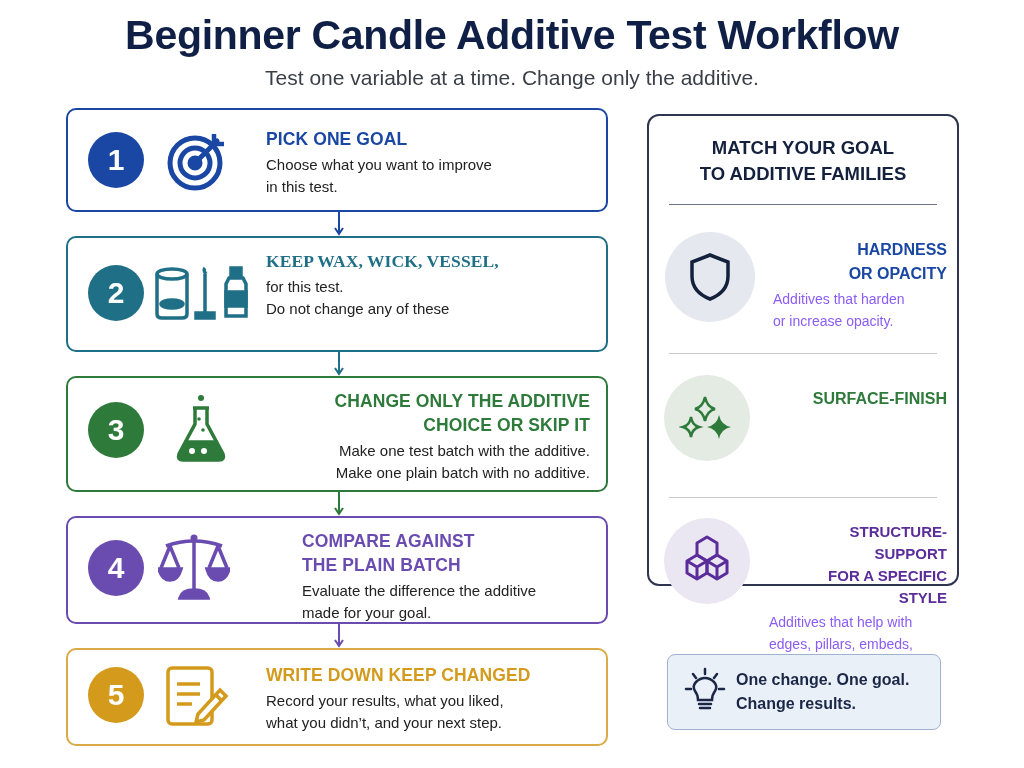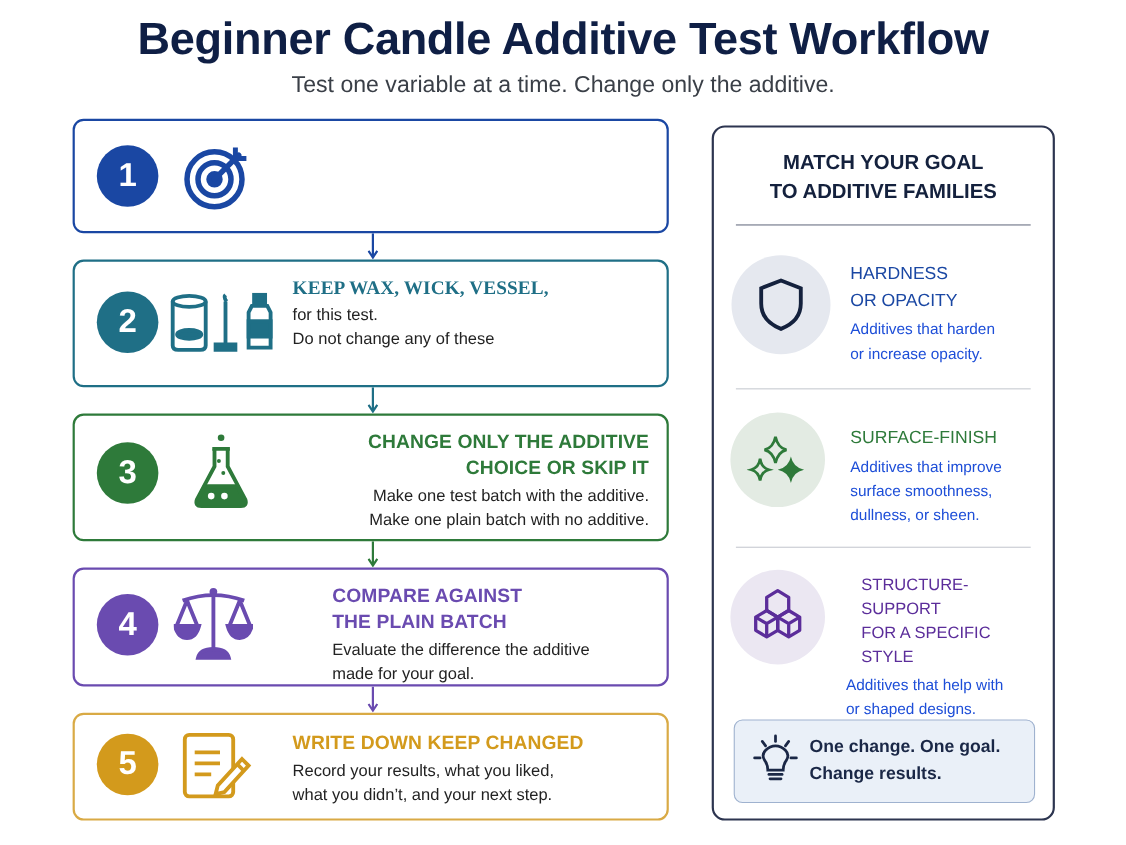--- a/index.html
+++ b/index.html
@@ -14,31 +14,31 @@
   .step { position: absolute; left: 66px; width: 542px; border: 2px solid; border-radius: 10px; background: #fff; }
   .badge { position: absolute; left: 20px; width: 56px; height: 56px; border-radius: 50%;
     color: #fff; font-size: 30px; font-weight: 700; display: flex; align-items: center; justify-content: center; }
   .step-icon { position: absolute; left: 96px; }
   .step-text { position: absolute; left: 198px; right: 16px; }
   .step-title { font-size: 17.5px; font-weight: 700; line-height: 24px; letter-spacing: 0.1px; }
   .step-desc { font-size: 15px; line-height: 22px; color: #222; margin-top: 3px; }
 
   .arrow { position: absolute; left: 334px; width: 10px; }
 
-  .panel { position: absolute; left: 647px; top: 114px; width: 312px; height: 632px;
+  .panel { position: absolute; left: 647px; top: 114px; width: 312px; height: 472px;
     border: 2px solid #2d3550; border-radius: 12px; background: #fff; }
   .panel-title { position: absolute; top: 19px; left: 0; width: 100%; text-align: center;
     font-size: 18.5px; font-weight: 700; line-height: 26px; color: #14213d; }
   .panel-rule { position: absolute; left: 20px; right: 20px; height: 1px; background: #6d7385; }
   .panel-sep { position: absolute; left: 20px; right: 20px; height: 1px; background: #c7cad1; }
   .fam-circle { position: absolute; left: 16px; width: 90px; height: 90px; border-radius: 50%;
     display: flex; align-items: center; justify-content: center; }
   .fam-text { position: absolute; left: 124px; right: 10px; }
-  .fam-title { font-size: 16px; font-weight: 400; line-height: 24px; }
-  .fam-desc { font-size: 14px; line-height: 22px; color: #1d4ed8; margin-top: 2px; }
+  .fam-title { font-size: 16px; font-weight: 700; line-height: 24px; text-align: right; }
+  .fam-desc { font-size: 14px; line-height: 22px; color: #8b5cf6; margin-top: 2px; }
 
   .tip { position: absolute; left: 18px; top: 538px; width: 274px; height: 76px;
     border: 1.5px solid #9fb2cf; border-radius: 8px; background: #eaf0f8;
     display: flex; align-items: center; }
   .tip-icon { margin-left: 16px; margin-right: 10px; }
   .tip-text { font-size: 16px; line-height: 24px; color: #1a2746; font-weight: 600; }
 </style>
 </head>
 <body>
 
@@ -49,20 +49,29 @@
   <div class="badge" style="top:22px;background:#1a47a3;">1</div>
   <span class="step-icon" style="top:18px;">
     <svg width="66" height="66" viewBox="0 0 66 66" fill="none" stroke="#1a47a3" stroke-width="5">
       <circle cx="31" cy="35" r="25"></circle>
       <circle cx="31" cy="35" r="15"></circle>
       <circle cx="31" cy="35" r="5" fill="#1a47a3"></circle>
       <line x1="31" y1="35" x2="53" y2="13" stroke-linecap="round"></line>
       <path d="M50 6 L50 16 L60 16" stroke-width="4.5" stroke-linejoin="round"></path>
     </svg>
   </span>
+  <div class="step-text" style="top:17px;">
+    <div class="step-title" style="color:#1a47a3;">
+      <div>PICK ONE GOAL</div>
+    </div>
+    <div class="step-desc">
+      <div>Choose what you want to improve</div>
+      <div>in this test.</div>
+    </div>
+  </div>
 </div>
 
 <svg class="arrow" style="top:212px;height:24px;" viewBox="0 0 10 24">
   <line x1="5" y1="0" x2="5" y2="21" stroke="#1a47a3" stroke-width="2"></line>
   <path d="M1 16 L5 22 L9 16" fill="none" stroke="#1a47a3" stroke-width="2"></path>
 </svg>
 
 <div class="step" style="top:236px;height:116px;border-color:#1f6f86;">
   <div class="badge" style="top:27px;background:#1f6f86;">2</div>
   <span class="step-icon" style="top:28px;left:86px;">
@@ -208,25 +217,20 @@
       <svg width="56" height="50" viewBox="0 0 56 50" fill="#2e7a3a">
         <path d="M26 4 Q28 14 36 16 Q28 18 26 28 Q24 18 16 16 Q24 14 26 4 Z" fill="none" stroke="#2e7a3a" stroke-width="2.5"></path>
         <path d="M12 24 Q13 32 20 34 Q13 36 12 44 Q11 36 4 34 Q11 32 12 24 Z" fill="none" stroke="#2e7a3a" stroke-width="2.5"></path>
         <path d="M40 22 Q42 32 52 34 Q42 36 40 46 Q38 36 28 34 Q38 32 40 22 Z"></path>
       </svg>
     </div>
     <div class="fam-text" style="top:271px;">
       <div class="fam-title" style="color:#2e7a3a;">
         <div>SURFACE-FINISH</div>
       </div>
-      <div class="fam-desc">
-        <div>Additives that improve</div>
-        <div>surface smoothness,</div>
-        <div>dullness, or sheen.</div>
-      </div>
     </div>
   </div>
   <div class="panel-sep" style="top:381px;"></div>
 
   <div>
     <div class="fam-circle" style="top:402px;left:15px;width:86px;height:86px;background:#ebe7f2;">
       <svg width="56" height="54" viewBox="0 0 56 54" fill="none" stroke="#5b2d9a" stroke-width="3" stroke-linejoin="round">
         <path d="M28 3 L38 9 V21 L28 27 L18 21 V9 Z"></path>
         <path d="M18 21 L28 27 V39 L18 45 L8 39 V27 Z"></path>
         <path d="M8 27 L18 33 L28 27 M18 33 V45"></path>
@@ -234,20 +238,21 @@
         <path d="M28 27 L38 33 L48 27 M38 33 V45"></path>
       </svg>
     </div>
     <div class="fam-text" style="top:405px;left:120px;">
       <div class="fam-title" style="color:#5b2d9a;font-size:15px;line-height:22px;margin-left:14px;">
         <div>STRUCTURE-SUPPORT</div>
         <div>FOR A SPECIFIC STYLE</div>
       </div>
       <div class="fam-desc">
         <div>Additives that help with</div>
+        <div>edges, pillars, embeds,</div>
         <div>or shaped designs.</div>
       </div>
     </div>
   </div>
 
   <div class="tip">
     <span class="tip-icon">
       <svg width="42" height="46" viewBox="0 0 42 46" fill="none" stroke="#1a2746" stroke-width="2.5" stroke-linecap="round">
         <line x1="21" y1="2" x2="21" y2="7"></line>
         <line x1="9" y1="7" x2="12" y2="11"></line>

